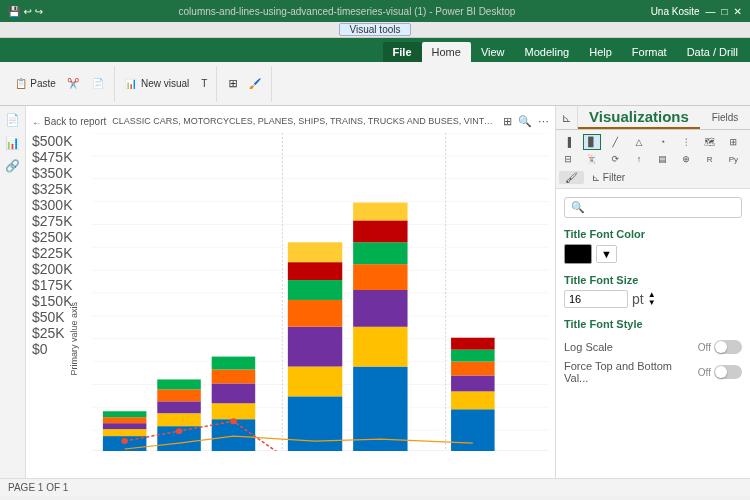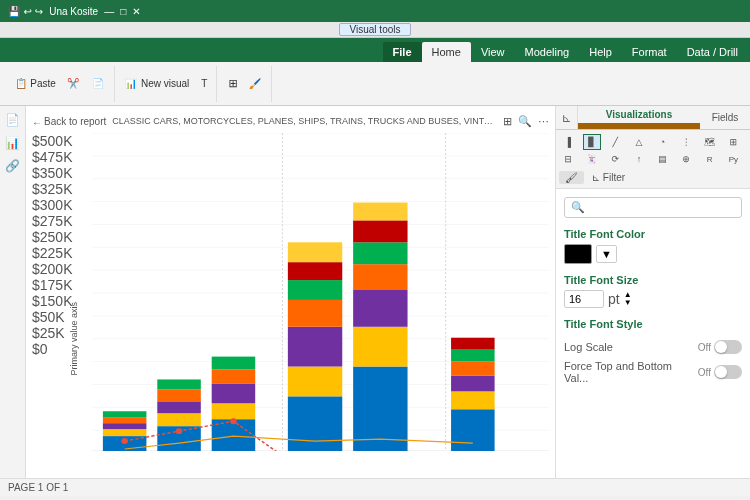--- a/index.html
+++ b/index.html
@@ -7,20 +7,21 @@
   </style>
 </head>
 <body>
 
 <div style="background:#1f7143; height:22px; display:flex; align-items:center; padding:0 8px; gap:6px;">
   <div style="display:flex; gap:3px;">
     <span style="color:white; font-size:10px;">💾</span>
     <span style="color:white; font-size:10px;">↩</span>
     <span style="color:white; font-size:10px;">↪</span>
   </div>
+  <div style="flex:1; text-align:center; font-size:10px; color:#ccc;">columns-and-lines-using-advanced-timeseries-visual (1) - Power BI Desktop</div>
   <div style="font-size:10px; color:white;">Una Kosite</div>
   <div style="display:flex; gap:6px; font-size:10px; color:white;">
     <span>—</span>
       <span>□</span>
       <span>✕</span>
   </div>
 </div>
 
 <div style="background:#e8e8e8; height:16px; display:flex; align-items:center; justify-content:center; border-bottom:1px solid #ccc;">
   <span style="background:#ddeeff; border:1px solid #aac; border-radius:2px; padding:0 10px; font-size:10px; color:#333;">Visual tools</span>
@@ -172,21 +173,21 @@
         <line x1="325" y1="0" x2="325" y2="320" stroke="#aaa" stroke-width="0.5" stroke-dasharray="2,2"></line>
       </svg>
 
     </div>
   </div>
 
   <div style="width:195px; background:#f3f3f3; border-left:1px solid #ddd; display:flex; flex-direction:column; font-size:11px;">
 
     <div style="display:flex; border-bottom:1px solid #ccc; background:#f3f3f3; height:24px; align-items:stretch;">
       <div style="width:22px; display:flex; align-items:center; justify-content:center; cursor:pointer; font-size:12px; color:#666; border-right:1px solid #ddd;">⊾</div>
-      <div style="flex:1; display:flex; align-items:center; justify-content:center; font-size:10px; font-weight:bold; color:#217346; border-bottom:6px solid #a16207; cursor:pointer;">Visualizations</div>
+      <div style="flex:1; display:flex; align-items:center; justify-content:center; font-size:15px; font-weight:bold; color:#217346; border-bottom:2px solid #a16207; cursor:pointer;">Visualizations</div>
       <div style="width:50px; display:flex; align-items:center; justify-content:center; font-size:10px; color:#555; cursor:pointer;">Fields</div>
     </div>
 
     <div style="background:#f3f3f3; padding:4px 3px; border-bottom:1px solid #ddd;">
       <div style="display:grid; grid-template-columns:repeat(8,1fr); gap:1px;">
         <div style="width:18px;height:16px;display:flex;align-items:center;justify-content:center;cursor:pointer;font-size:9px;color:#555;">▐</div>
         <div style="width:18px;height:16px;display:flex;align-items:center;justify-content:center;cursor:pointer;font-size:9px;color:#555; background:#d4e9f7; border:1px solid #217346;">▊</div>
         <div style="width:18px;height:16px;display:flex;align-items:center;justify-content:center;cursor:pointer;font-size:9px;color:#555;">╱</div>
         <div style="width:18px;height:16px;display:flex;align-items:center;justify-content:center;cursor:pointer;font-size:9px;color:#555;">△</div>
         <div style="width:18px;height:16px;display:flex;align-items:center;justify-content:center;cursor:pointer;font-size:9px;color:#555;">◔</div>
@@ -219,21 +220,21 @@
         <div style="font-size:11px; font-weight:600; color:#217346; margin-bottom:4px;">Title Font Color</div>
         <div style="display:flex; align-items:center; gap:4px;">
           <div style="width:28px; height:20px; background:#000; border:1px solid #999; border-radius:2px; cursor:pointer;"></div>
           <div style="background:white; border:1px solid #ccc; border-radius:2px; padding:2px 4px; font-size:11px; cursor:pointer;">▼</div>
         </div>
       </div>
 
       <div style="margin-bottom:10px;">
         <div style="font-size:11px; font-weight:600; color:#217346; margin-bottom:4px;">Title Font Size</div>
         <div style="display:flex; align-items:center; gap:4px;">
-          <input type="text" value="16" style="width: 40px; border: 1px solid rgb(204, 204, 204); border-radius: 2px; padding: 2px 4px; font-size: 11px;">
+          <input type="text" value="16" style="width: 64px; border: 1px solid rgb(204, 204, 204); border-radius: 2px; padding: 2px 4px; font-size: 11px;">
           <span style="font-size:14px; color:#555;">pt</span>
           <div style="display:flex; flex-direction:column; gap:0px;">
             <span style="font-size:8px; cursor:pointer; line-height:1;">▲</span>
             <span style="font-size:8px; cursor:pointer; line-height:1;">▼</span>
           </div>
         </div>
       </div>
 
 
       <div style="margin-bottom:10px;">

